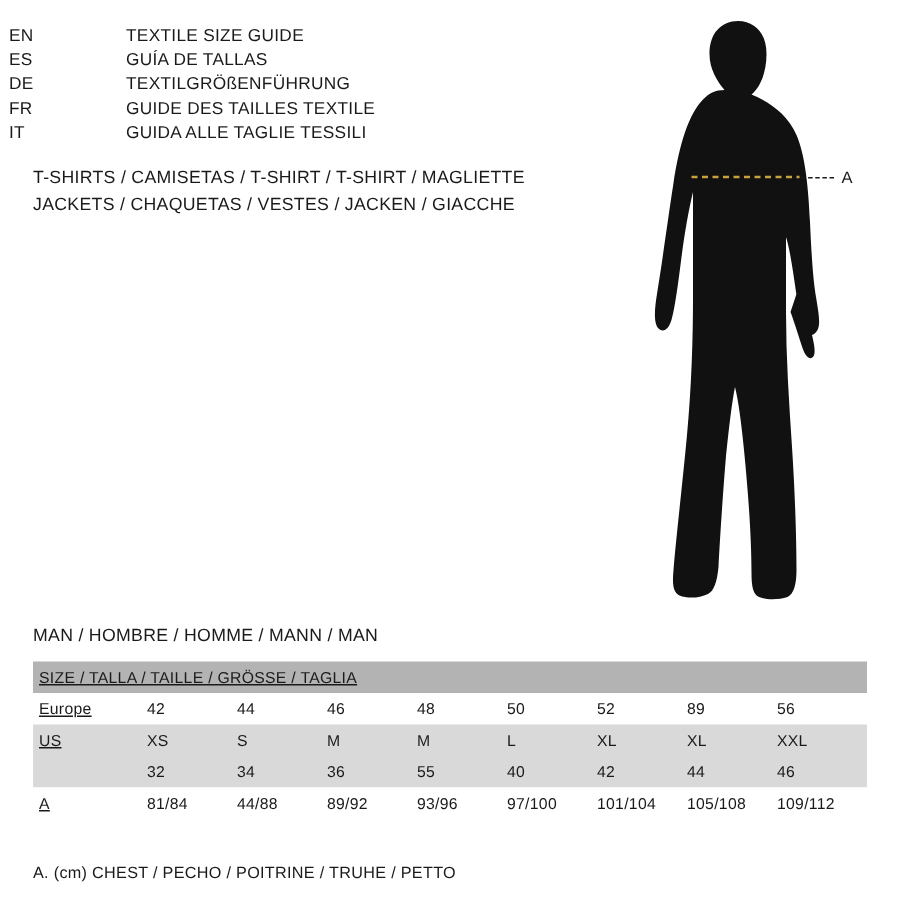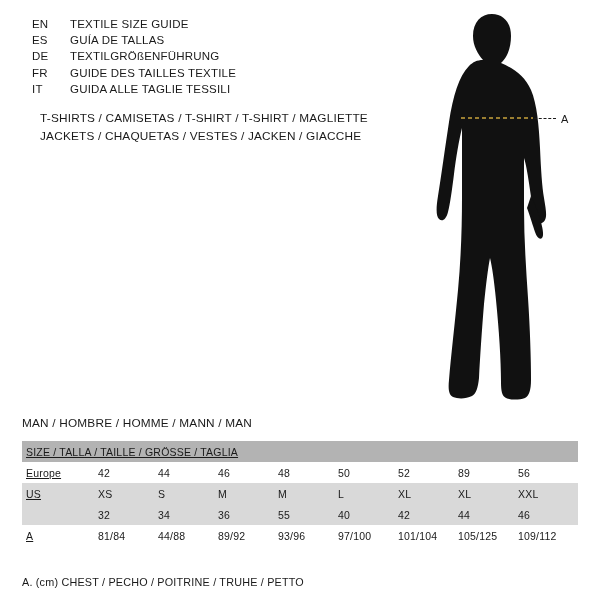--- a/index.html
+++ b/index.html
@@ -16,47 +16,47 @@
   }
   .page {
     position: relative;
     width: 600px;
     height: 600px;
   }
 
   
   .lang-block {
     position: absolute;
-    left: 32px;
+    left: 6px;
     top: 16px;
     font-size: 11.5px;
     line-height: 16.2px;
     letter-spacing: 0.2px;
   }
   .lang-row {
     display: flex;
     white-space: nowrap;
   }
   .lang-code {
     width: 38px;
     flex: 0 0 38px;
   }
   .lang-text {
     flex: 1 1 auto;
+    margin-left: 40px;
   }
 
   
   .garment-block {
     position: absolute;
     left: 22px;
     top: 110px;
     font-size: 11.8px;
     line-height: 17.5px;
     letter-spacing: 0.2px;
-    margin-left: 18px;
   }
 
   
   .figure-wrap {
     position: absolute;
     left: 395px;
     top: 8px;
     width: 200px;
     height: 400px;
   }
@@ -260,21 +260,21 @@
         <td class="c-val">46</td>
       </tr>
       <tr class="row-plain">
         <td class="c-label">A</td>
         <td class="c-val">81/84</td>
         <td class="c-val">44/88</td>
         <td class="c-val">89/92</td>
         <td class="c-val">93/96</td>
         <td class="c-val">97/100</td>
         <td class="c-val">101/104</td>
-        <td class="c-val">105/125</td>
+        <td class="c-val">105/108</td>
         <td class="c-val">109/112</td>
       </tr>
     </tbody>
   </table>
 
   <div class="footnote">A. (cm) CHEST / PECHO / POITRINE / TRUHE / PETTO</div>
 
 </div>
 
 </body></html>

